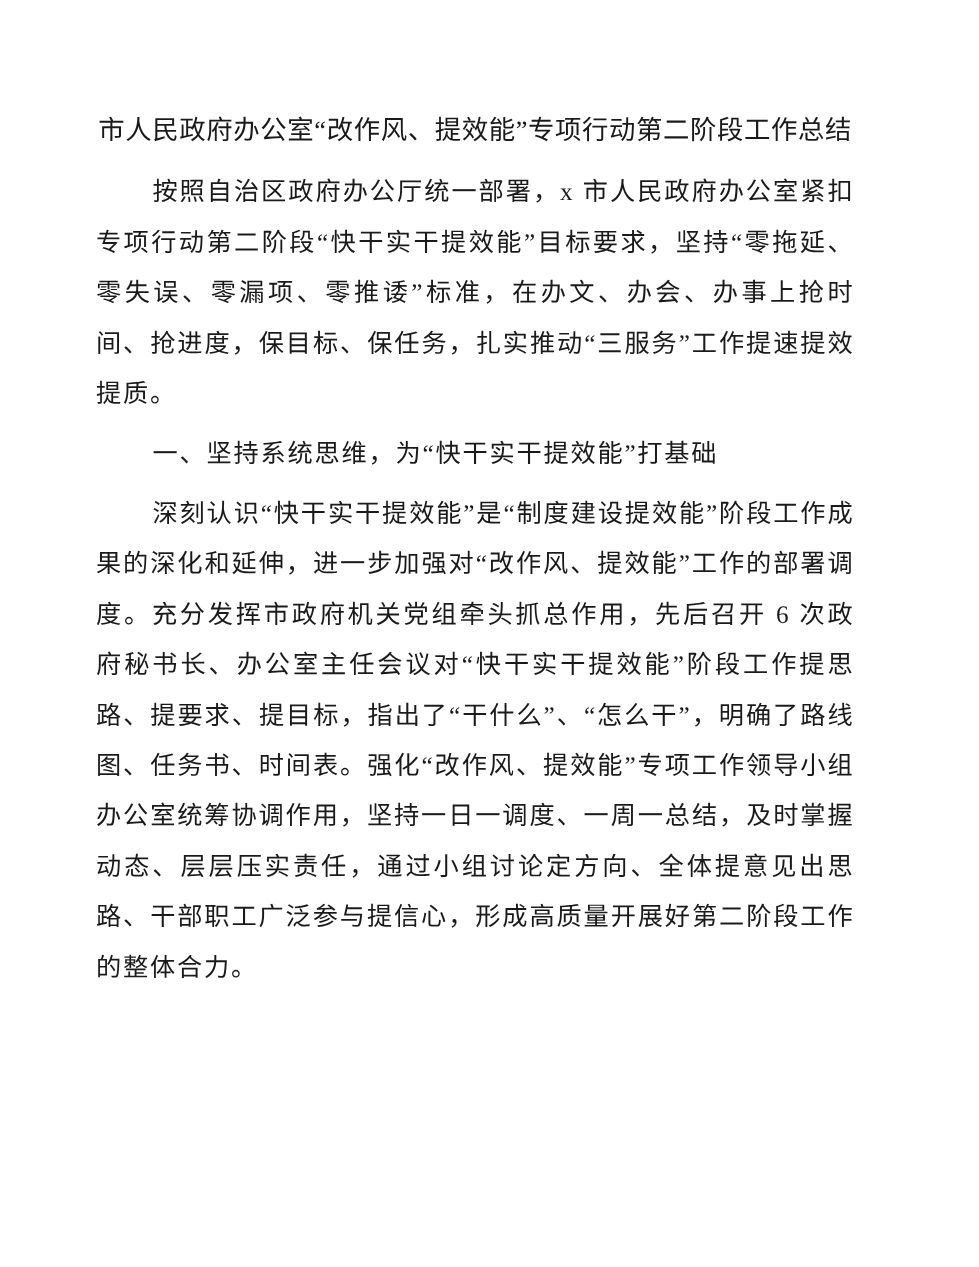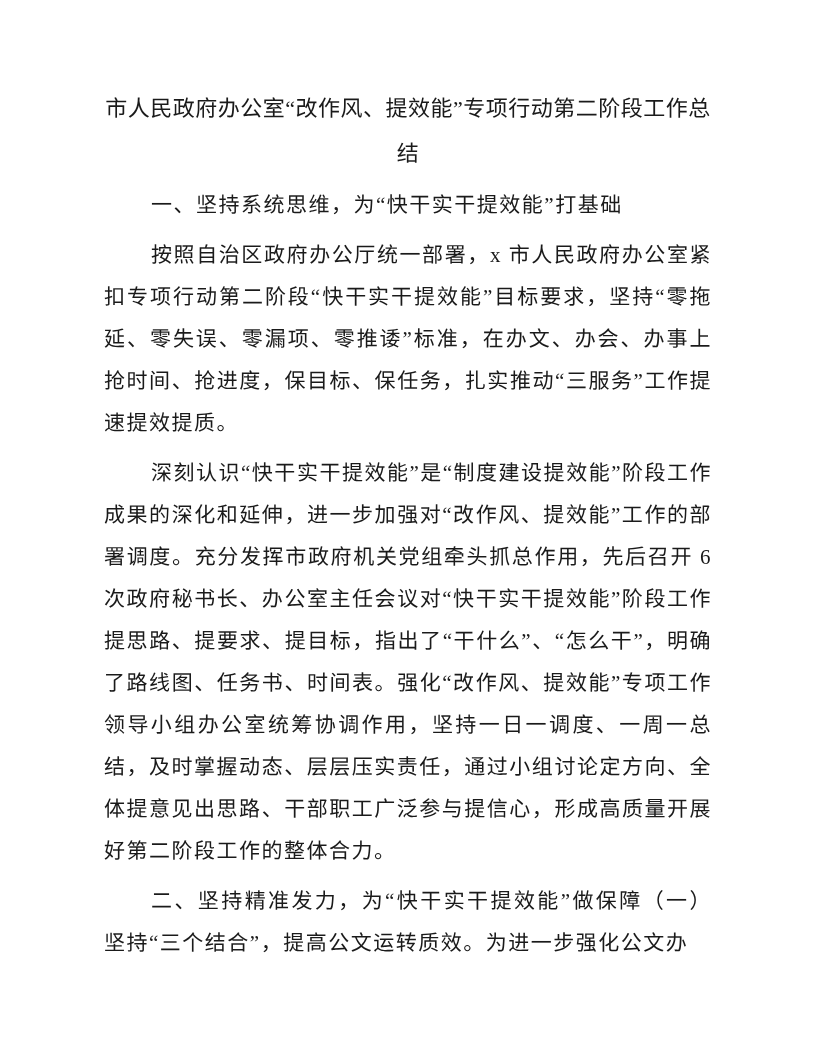--- a/index.html
+++ b/index.html
@@ -10,21 +10,21 @@
   html, body {
     background: var(--page-bg);
     font-family: "Liberation Serif", "DejaVu Serif", serif;
   }
   .page {
     position: relative;
     width: 816px;
     height: 1056px;
     background: var(--page-bg);
     color: var(--text-color);
-    padding: 86px 104px 0 104px;
+    padding: 86px 104px 0 80px;
     overflow: hidden;
   }
   .doc-title {
     font-size: 22px;
     line-height: 45px;
     font-weight: normal;
     text-align: center;
     letter-spacing: 0.5px;
     margin: 0 0 8px 0;
   }
@@ -37,20 +37,19 @@
     text-indent: 47px;
     margin: 0 0 8px 0;
   }
 </style>
 </head>
 <body>
 
 <div class="page">
   <h1 class="doc-title">市人民政府办公室“改作风、提效能”专项行动第二阶段工作总结</h1>
 
+  <p class="para">按照自治区政府办公厅统一部署，x 市人民政府办公室紧扣专项行动第二阶段“快干实干提效能”目标要求，坚持“零拖延、零失误、零漏项、零推诿”标准，在办文、办会、办事上抢时间、抢进度，保目标、保任务，扎实推动“三服务”工作提速提效提质。</p>
+
   <p class="para">一、坚持系统思维，为“快干实干提效能”打基础</p>
-
-  <p class="para">按照自治区政府办公厅统一部署，x 市人民政府办公室紧扣专项行动第二阶段“快干实干提效能”目标要求，坚持“零拖延、零失误、零漏项、零推诿”标准，在办文、办会、办事上抢时间、抢进度，保目标、保任务，扎实推动“三服务”工作提速提效提质。</p>
 
   <p class="para">深刻认识“快干实干提效能”是“制度建设提效能”阶段工作成果的深化和延伸，进一步加强对“改作风、提效能”工作的部署调度。充分发挥市政府机关党组牵头抓总作用，先后召开 6 次政府秘书长、办公室主任会议对“快干实干提效能”阶段工作提思路、提要求、提目标，指出了“干什么”、“怎么干”，明确了路线图、任务书、时间表。强化“改作风、提效能”专项工作领导小组办公室统筹协调作用，坚持一日一调度、一周一总结，及时掌握动态、层层压实责任，通过小组讨论定方向、全体提意见出思路、干部职工广泛参与提信心，形成高质量开展好第二阶段工作的整体合力。</p>
 
-  <p class="para">二、坚持精准发力，为“快干实干提效能”做保障（一）坚持“三个结合”，提高公文运转质效。为进一步强化公文办</p>
 </div>
 
 </body></html>

